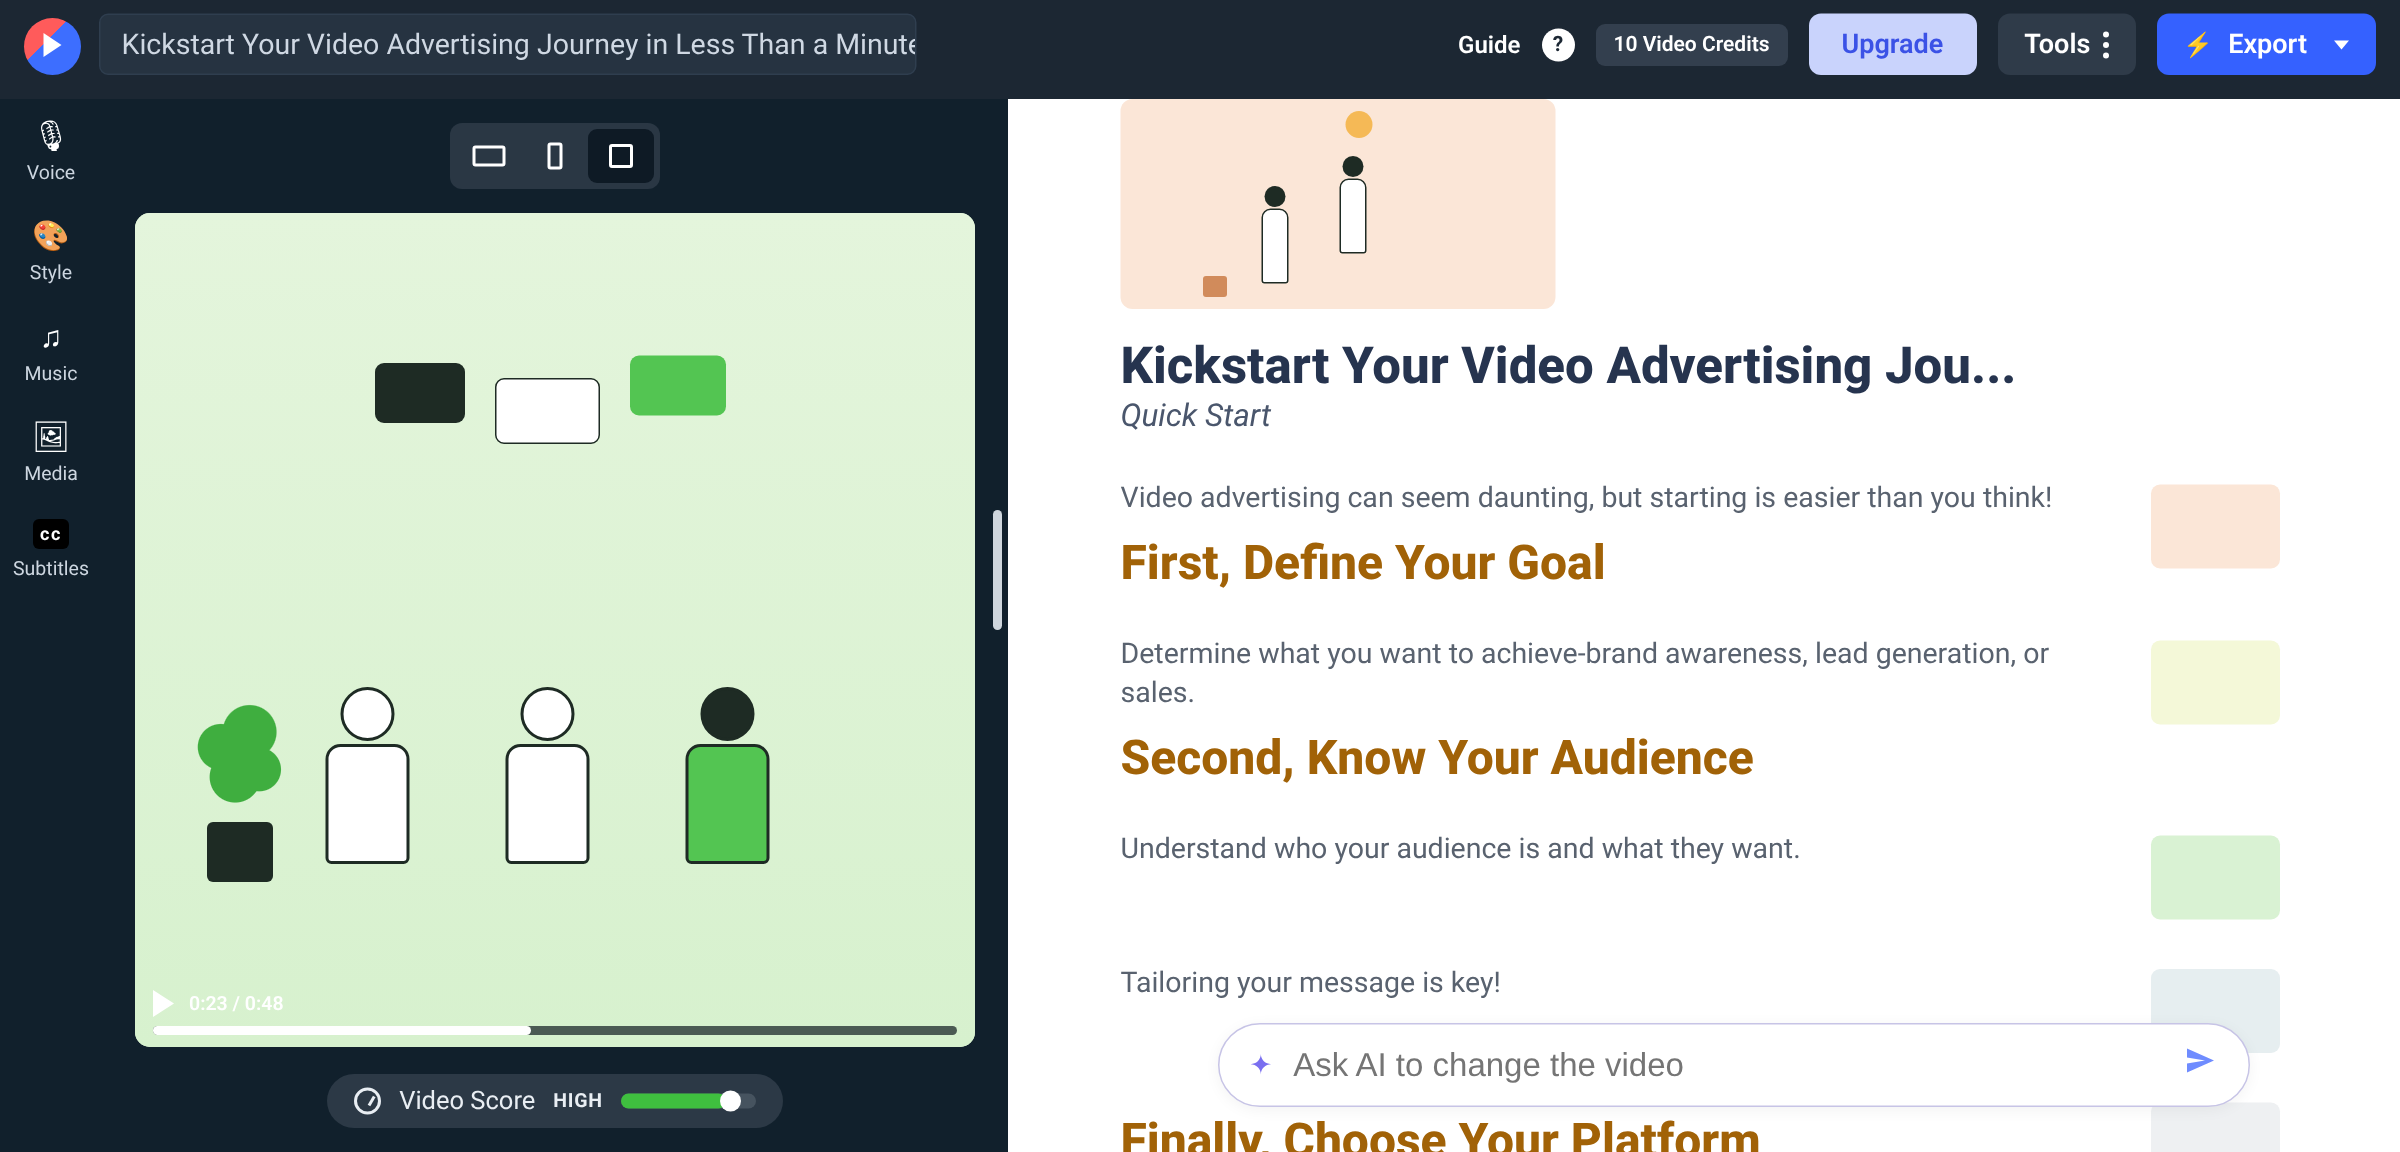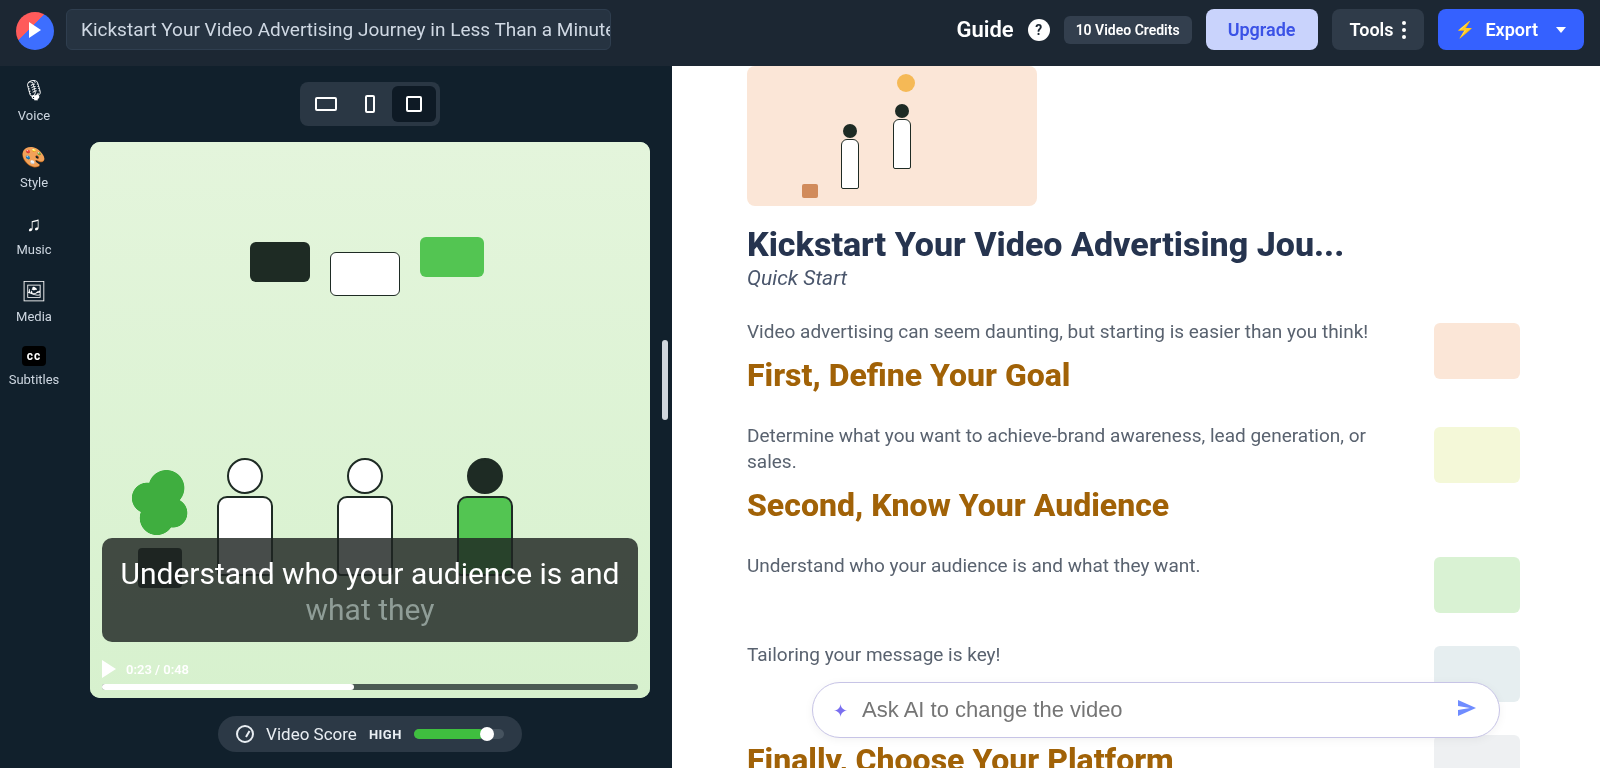--- a/index.html
+++ b/index.html
@@ -2,21 +2,21 @@
 <html><head>
 <meta charset="utf-8">
 <style>
   * { box-sizing: border-box; margin: 0; padding: 0; }
   body { font-family: -apple-system, BlinkMacSystemFont, "Segoe UI", Roboto, sans-serif; background:#0f1924; width:1600px; height:768px; overflow:hidden; }
   .topbar { height:66px; background:#1c2733; display:flex; align-items:flex-end; padding:16px 16px; gap:12px; }
   .logo { width:38px; height:38px; border-radius:50%; background:linear-gradient(135deg,#ff5b5b 0%,#ff5b5b 40%, #3d6eff 40%, #3d6eff 100%); position:relative; flex-shrink:0;}
   .logo::before{content:"";position:absolute;left:13px;top:10px;border-left:12px solid #fff;border-top:8px solid transparent;border-bottom:8px solid transparent;}
   .title-input { background:#263341; border:1px solid #2f3e4f; color:#cfd8e3; font-size:19px; padding:8px 14px; border-radius:6px; width:545px; overflow:hidden; white-space:nowrap; }
   .topbar-right { margin-left:auto; display:flex; align-items:center; gap:14px; }
-  .topbar-text { color:#fff; font-weight:600; font-size:22px;}
+  .topbar-text { color:#fff; font-weight:600; font-size:16px;}
   .help-icon { width:22px; height:22px; background:#fff; color:#1c2733; border-radius:50%; display:flex; align-items:center; justify-content:center; font-weight:bold; font-size:14px;}
   .credits-badge { background:#333f4e; color:#fff; font-size:14px; font-weight:600; padding:6px 12px; border-radius:6px;}
   .upgrade-btn { background:#c9d3fc; color:#3b52e6; font-weight:600; font-size:18px; padding:10px 22px; border-radius:8px; cursor:pointer;}
   .tools-btn { background:#2f3b49; color:#fff; font-weight:600; font-size:18px; padding:10px 18px; border-radius:8px; display:flex; align-items:center; gap:8px; cursor:pointer;}
   .dots{display:flex;flex-direction:column;gap:3px;} .dots span{width:4px;height:4px;background:#fff;border-radius:50%;}
   .export-btn { background:#3561ff; color:#fff; font-weight:600; font-size:18px; padding:10px 18px; border-radius:8px; display:flex; align-items:center; gap:10px; cursor:pointer;}
   .bolt{font-size:16px;}
   .caret-down{width:0;height:0;border-left:5px solid transparent;border-right:5px solid transparent;border-top:6px solid #fff; margin-left:8px;}
 
   .main{display:flex; height:calc(768px - 66px);}
@@ -179,23 +179,20 @@
           </div>
         <div class="person p2">
             <div class="head"></div>
             <div class="body"></div>
           </div>
         <div class="person p3">
             <div class="head"></div>
             <div class="body"></div>
           </div>
       </div>
-      <div class="caption">
-        <span>Understand who your audience is and </span><span class="dim">what they</span>
-      </div>
       <div class="controls">
         <div class="ctrl-row">
           <div class="play-icon"></div>
           <span class="time-text">0:23 / 0:48</span>
         </div>
         <div class="progress">
             <div class="progress-fill"></div>
           </div>
       </div>
     </div>

